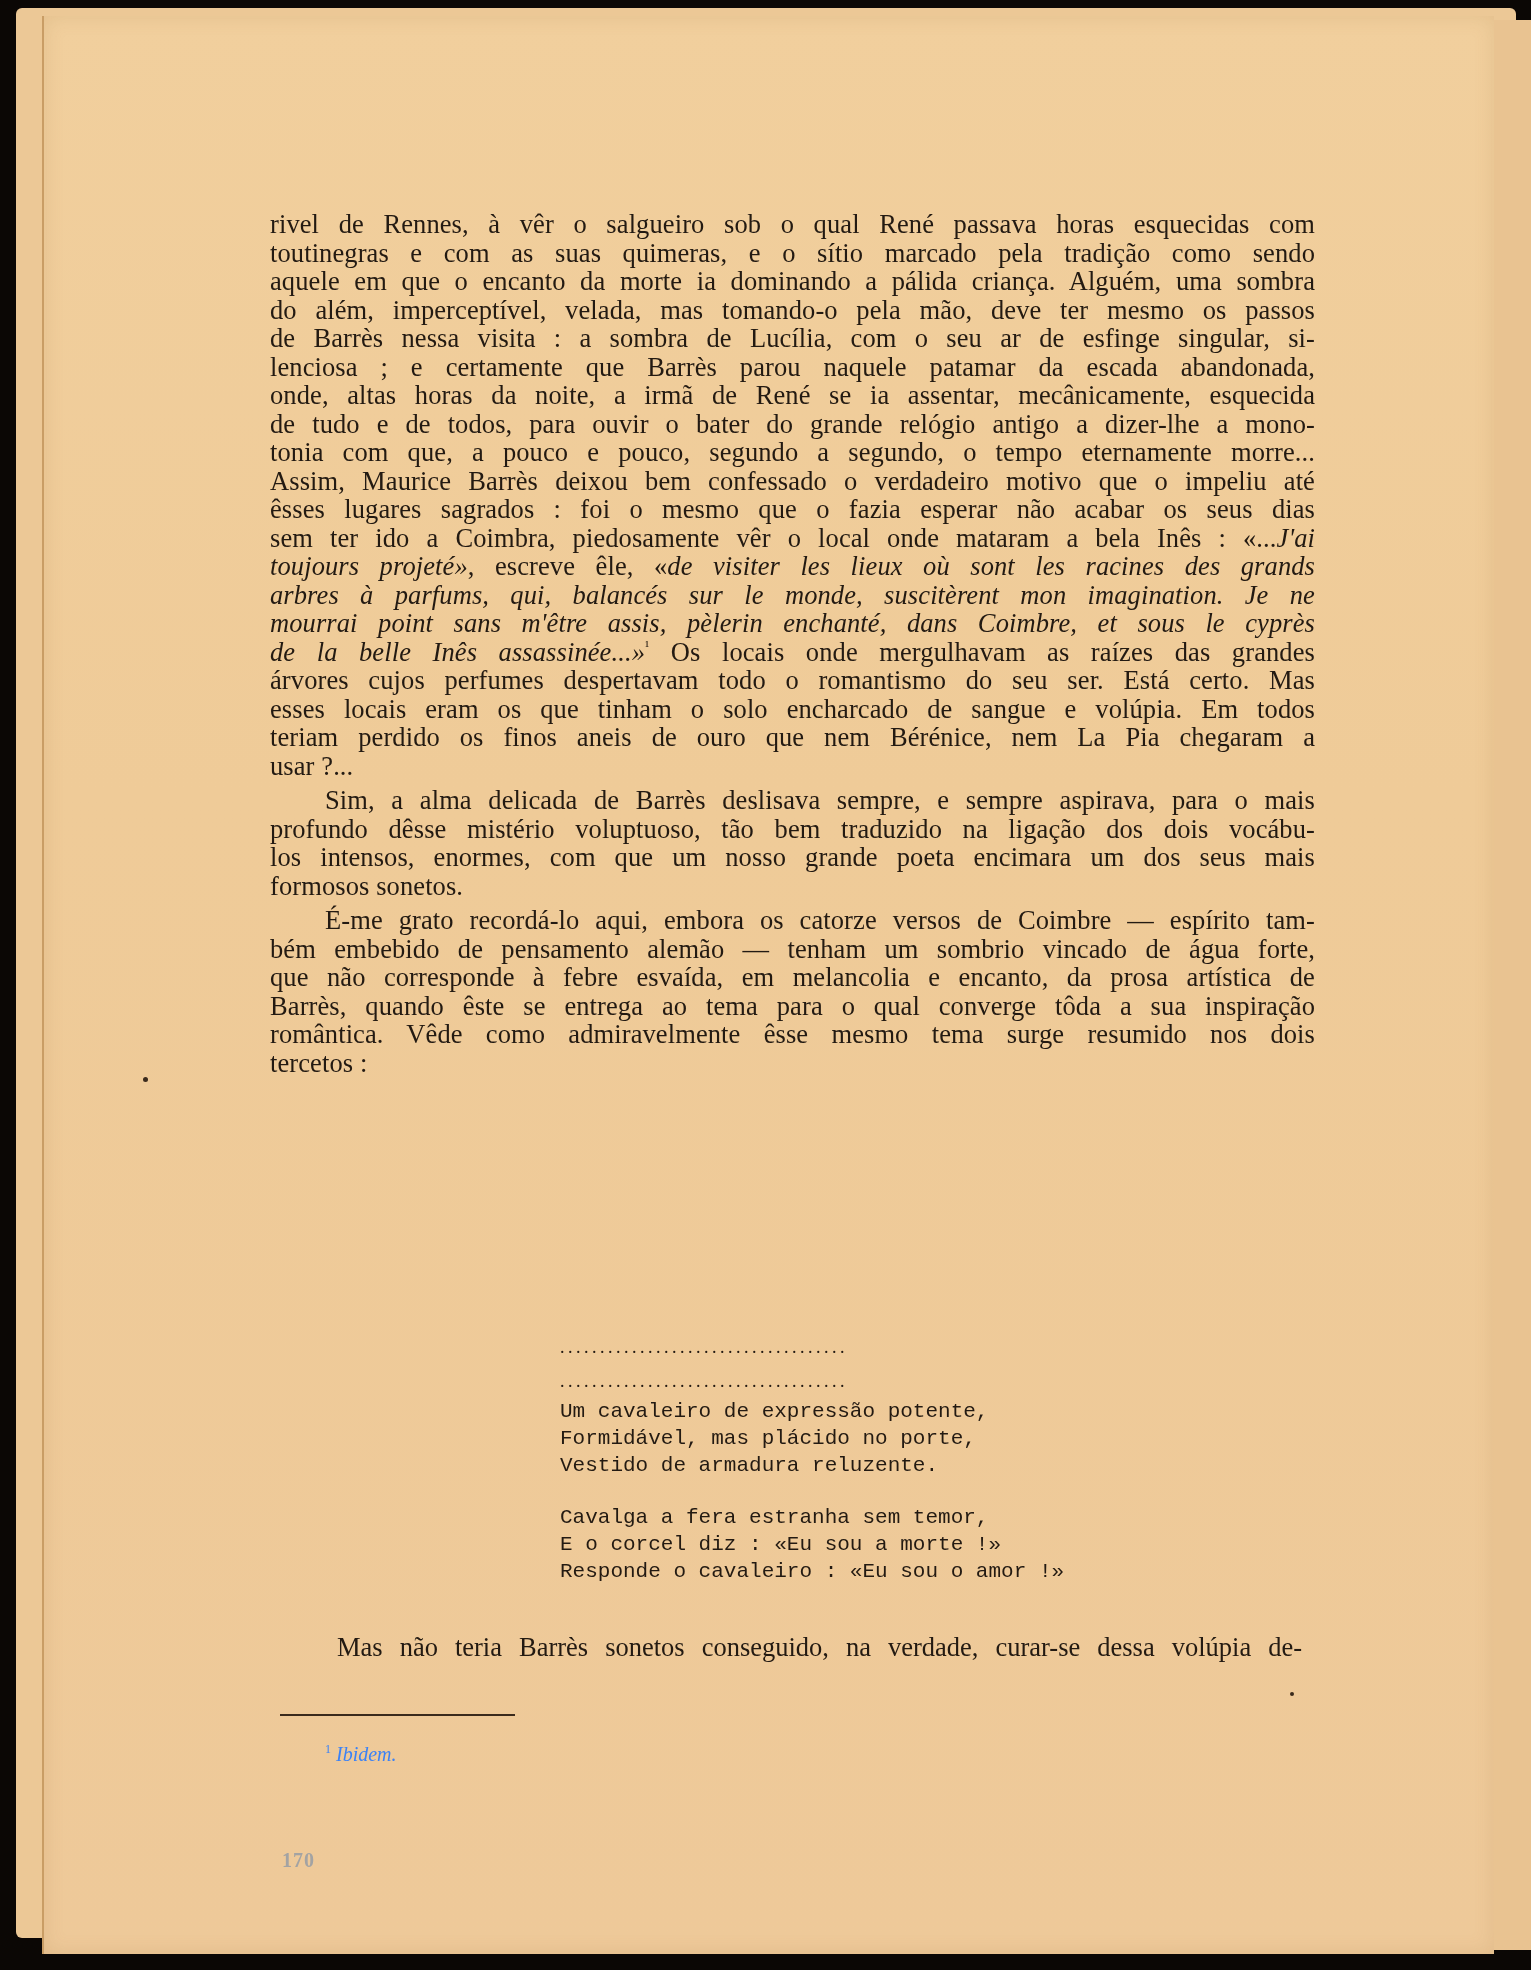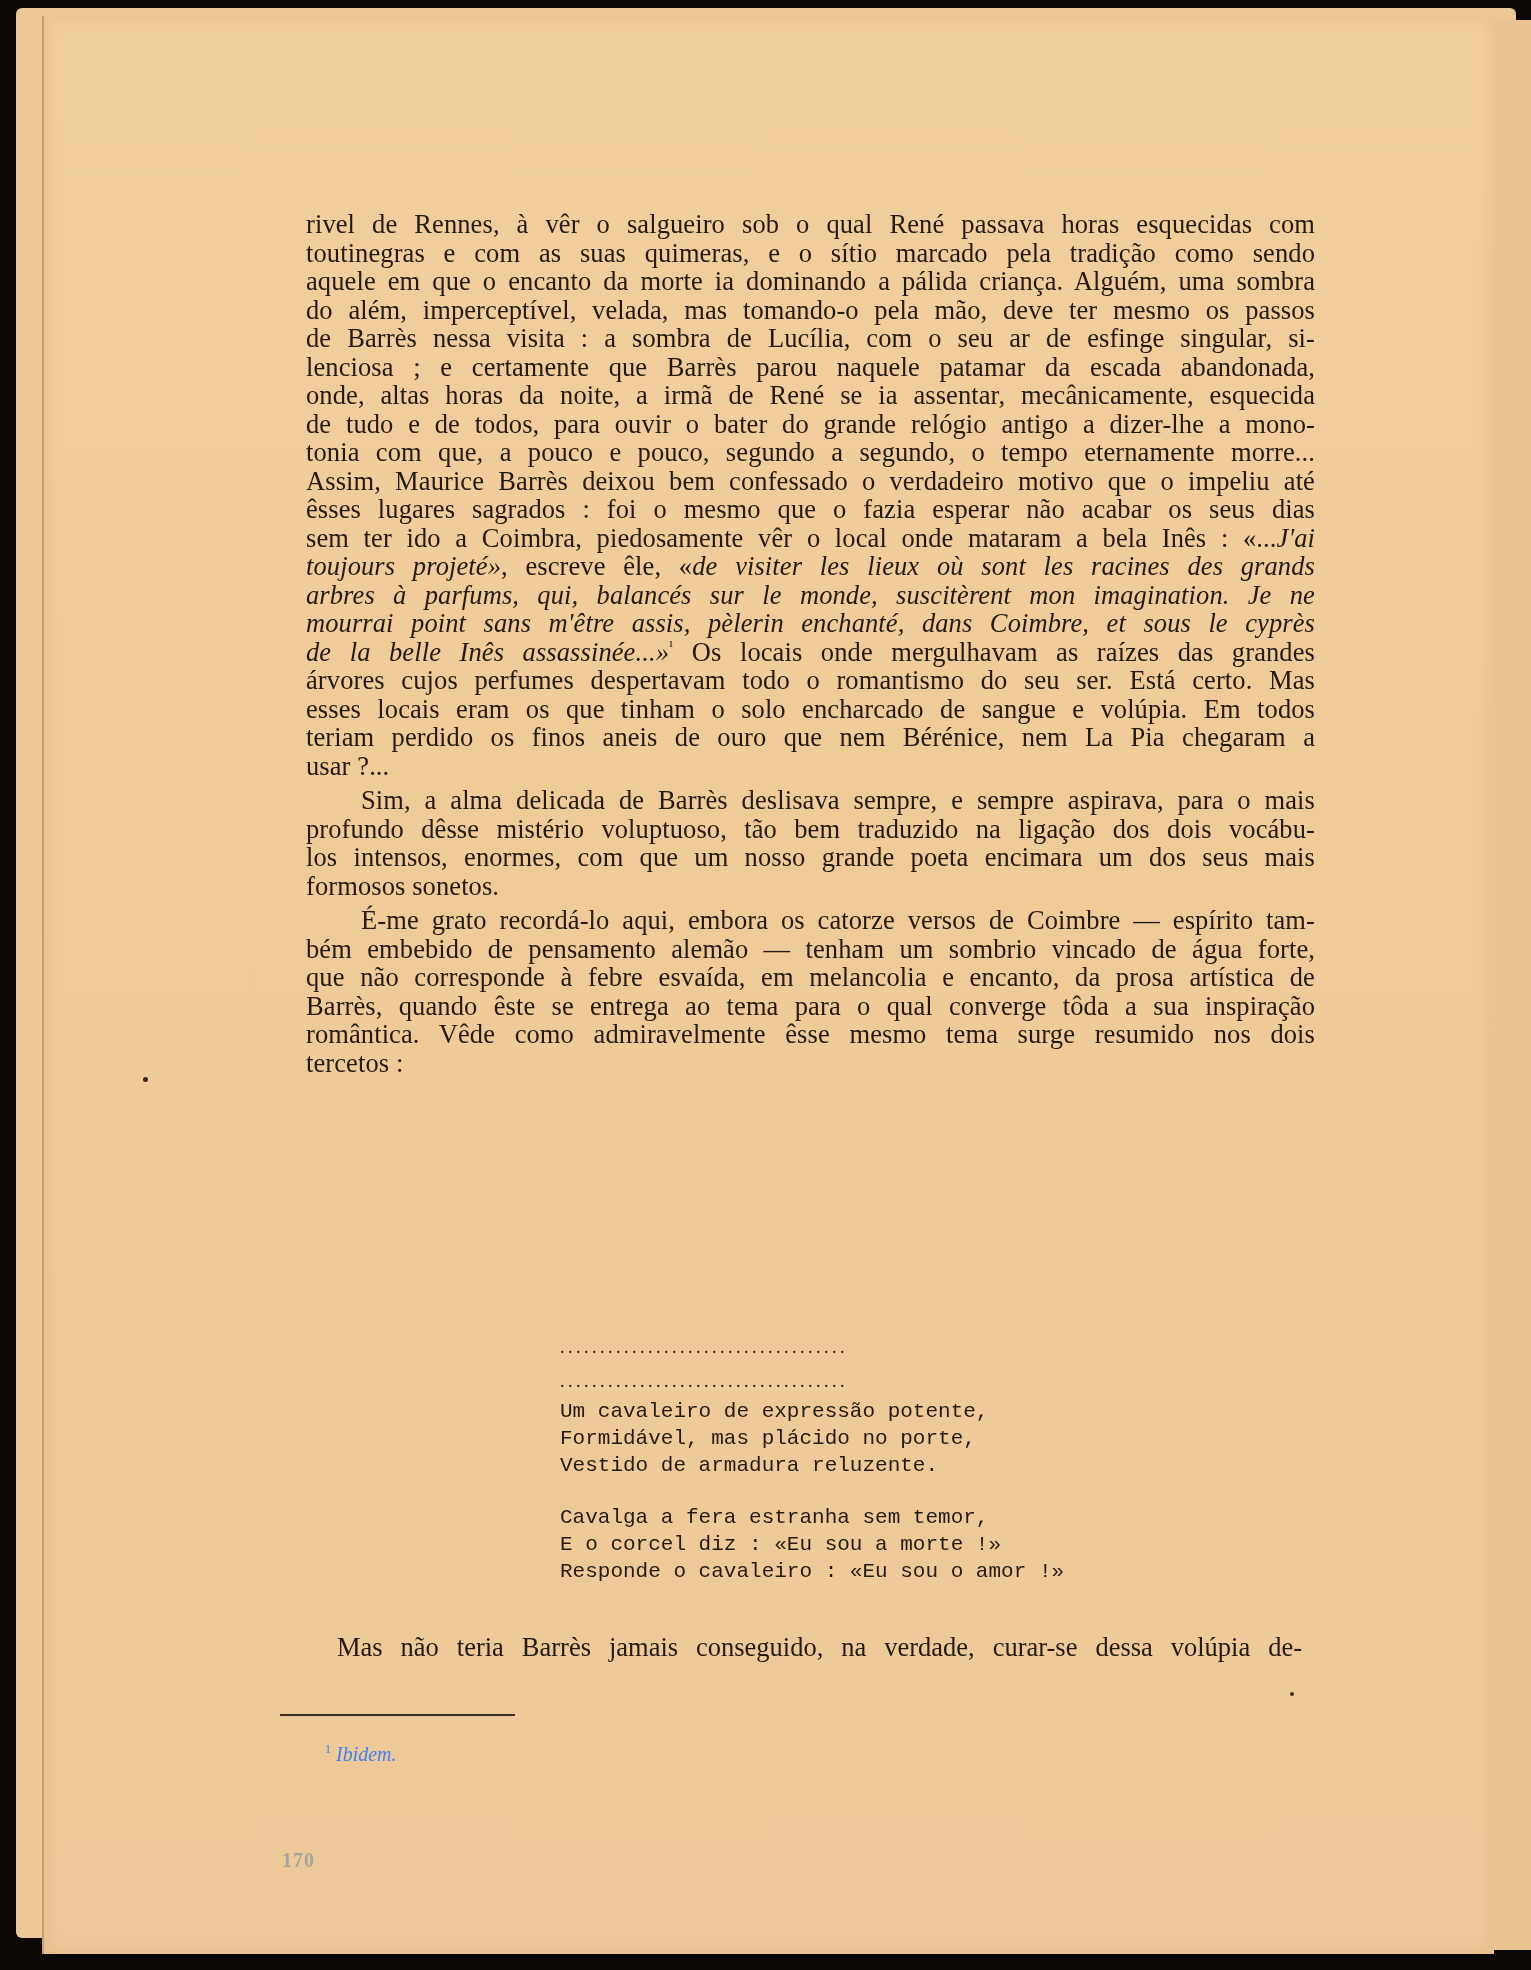--- a/index.html
+++ b/index.html
@@ -52,21 +52,20 @@
       text-align: justify;
       font-family: "Liberation Serif", serif;
       letter-spacing: 0.1px;
     }
     .line {
       display: block;
       text-align: justify;
       text-align-last: justify;
       white-space: nowrap;
       overflow: visible;
-      margin-left: 36px;
     }
     .line.last {
       text-align-last: left;
     }
     .line.indent {
       text-indent: 55px;
     }
     .para-gap {
       height: 6px;
     }
@@ -192,21 +191,21 @@
     <span class="verse-line">Vestido de armadura reluzente.</span>
   </div>
   <div class="stanza-gap"></div>
   <div>
     <span class="verse-line">Cavalga a fera estranha sem temor,</span>
     <span class="verse-line">E o corcel diz : «Eu sou a morte !»</span>
     <span class="verse-line">Responde o cavaleiro : «Eu sou o amor !»</span>
   </div>
 </div>
 
-<div class="last-para">Mas não teria Barrès jamais conseguido, na verdade, curar-se dessa volúpia de-</div>
+<div class="last-para">Mas não teria Barrès sonetos conseguido, na verdade, curar-se dessa volúpia de-</div>
 
 <div class="footnote-rule"></div>
 <div class="footnote">
   <sup>1</sup>
   <i>Ibidem.</i>
 </div>
 
 <div class="page-number">170</div>
 
 <div class="speck" style="left:143px;top:1077px;"></div>

